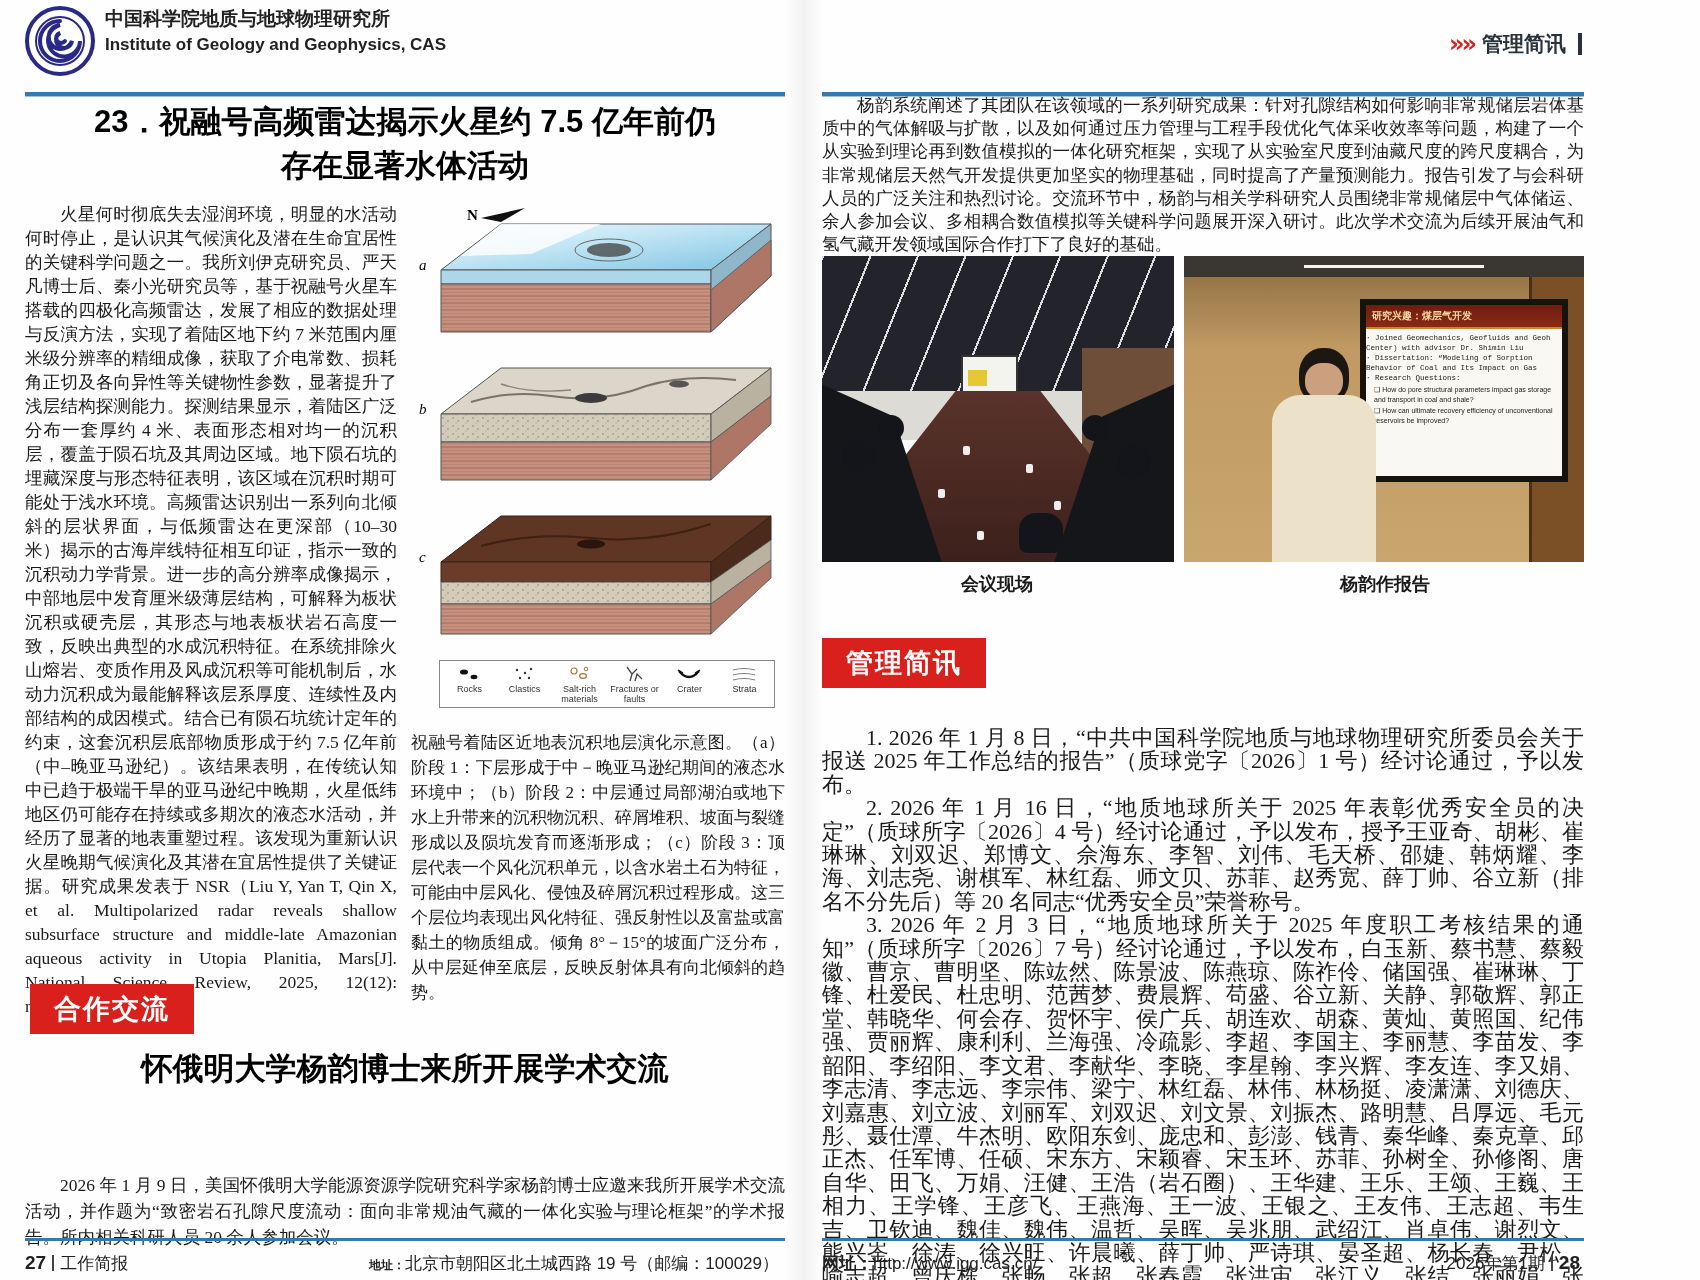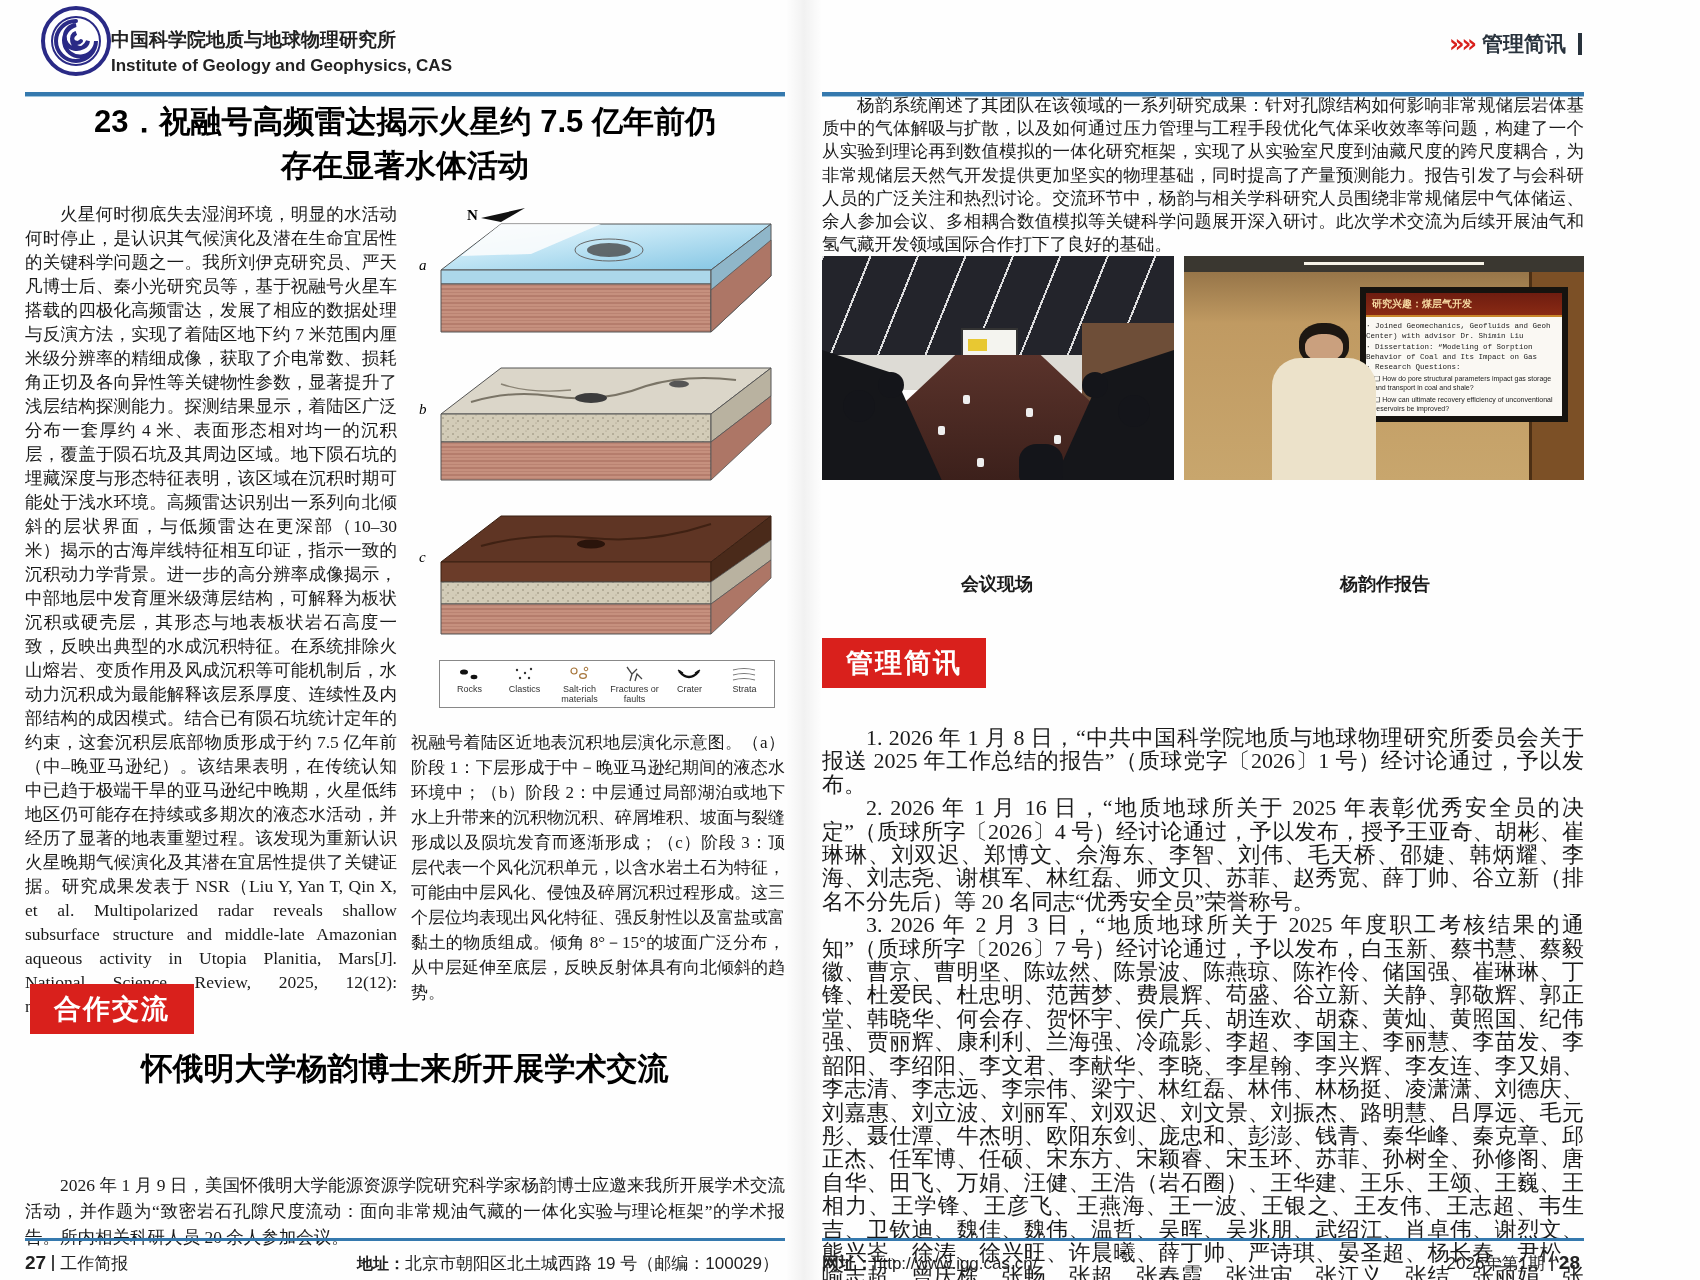--- a/index.html
+++ b/index.html
@@ -9,21 +9,21 @@
   .sheet{position:absolute;left:0;top:0;width:1700px;height:1280px;background:#fefefe;overflow:hidden;}
   .gutter{position:absolute;left:786px;top:0;width:36px;height:1280px;
           background:linear-gradient(90deg,rgba(0,0,0,0) 0%,rgba(0,0,0,.05) 50%,rgba(0,0,0,0) 100%);}
   .page{position:absolute;top:0;height:1280px;}
   .page-left{left:25px;width:760px;}
   .page-right{left:822px;width:762px;}
 
   
   .hdr-rule{position:absolute;top:92px;left:0;width:100%;height:4px;background:#3579ae;}
   .hdr-rule:after{content:"";position:absolute;left:0;top:4px;width:100%;height:1px;background:#9ec4dc;}
-  .brandrow{position:absolute;top:6px;left:16px;display:flex;align-items:flex-end;}
+  .brandrow{position:absolute;top:6px;left:0;display:flex;align-items:flex-start;gap:10px;}
   .logo{width:62px;height:62px;border-radius:50%;border:4px solid #2a2a86;background:#fff;position:relative;flex:0 0 auto;}
   .logo svg{position:absolute;left:3px;top:3px;}
   .org-cn{font-family:"Liberation Sans","DejaVu Sans",sans-serif;font-weight:bold;font-size:19px;color:#222;}
   .org-en{font-family:"Liberation Sans","DejaVu Sans",sans-serif;font-weight:bold;font-size:17px;color:#222;margin-top:3px;}
   .hdr-tag{position:absolute;top:30px;right:2px;display:flex;align-items:center;gap:8px;
            font-family:"Liberation Sans","DejaVu Sans",sans-serif;font-weight:bold;font-size:21px;color:#28323c;}
   .chev{color:#d9201c;font-size:24px;letter-spacing:-3px;font-family:"DejaVu Sans",sans-serif;}
   .hdr-tag .bar{display:inline-block;width:4px;height:22px;background:#28323c;margin-left:4px;}
 
   
@@ -48,21 +48,21 @@
   .badge-1{top:984px;}
   .a2-title{position:absolute;top:1048px;left:0;width:100%;text-align:center;
             font-family:"Liberation Sans","DejaVu Sans",sans-serif;font-weight:bold;font-size:31px;color:#000;}
   .a2-body{position:absolute;top:1172px;left:0;width:100%;font-size:17.5px;line-height:26px;
            text-align:justify;text-indent:2em;}
 
   
   .lead{position:absolute;top:94px;left:0;width:100%;font-size:17.5px;line-height:23.2px;
         text-align:justify;text-indent:2em;}
   .photorow{position:absolute;top:256px;left:0;width:100%;display:flex;gap:10px;}
-  .photo{height:224px;position:relative;overflow:hidden;flex:0 0 auto;text-decoration:underline;}
+  .photo{height:306px;position:relative;overflow:hidden;flex:0 0 auto;text-decoration:underline;}
   .photo-meeting{width:352px;}
   .photo-talk{width:400px;}
   .caprow{position:absolute;top:572px;left:0;width:100%;display:flex;gap:14px;}
   .cap{font-size:18px;font-weight:bold;text-align:center;}
   .cap1{width:352px;} .cap2{width:400px;}
   .badge-2{top:638px;}
   .items{position:absolute;top:726px;left:0;width:100%;font-size:22px;line-height:23.4px;text-align:justify;}
   .items p{margin:0;text-indent:2em;}
 
   
@@ -258,21 +258,21 @@
     <div class="badge badge-1">合作交流</div>
     <div class="a2-title">怀俄明大学杨韵博士来所开展学术交流</div>
     <div class="a2-body">2026 年 1 月 9 日，美国怀俄明大学能源资源学院研究科学家杨韵博士应邀来我所开展学术交流活动，并作题为“致密岩石孔隙尺度流动：面向非常规油气藏的一体化实验与理论框架”的学术报告。所内相关科研人员 20 余人参加会议。</div>
 
     <div class="ft-rule"></div>
     <div class="ft">
       <span>
         <b>27</b><span class="sep"></span><span>工作简报</span>
       </span>
       <span style="padding-right:6px;">
-        <b style="font-size:16px;">地址：</b><span>北京市朝阳区北土城西路 19 号（邮编：100029）</span>
+        <b style="font-size:12px;">地址：</b><span>北京市朝阳区北土城西路 19 号（邮编：100029）</span>
       </span>
     </div>
   </div>
 
   <div class="page page-right">
     <div class="hdr-tag">
       <span class="chev">»»</span>
       <span>管理简讯</span>
       <span class="bar"></span>
     </div>

